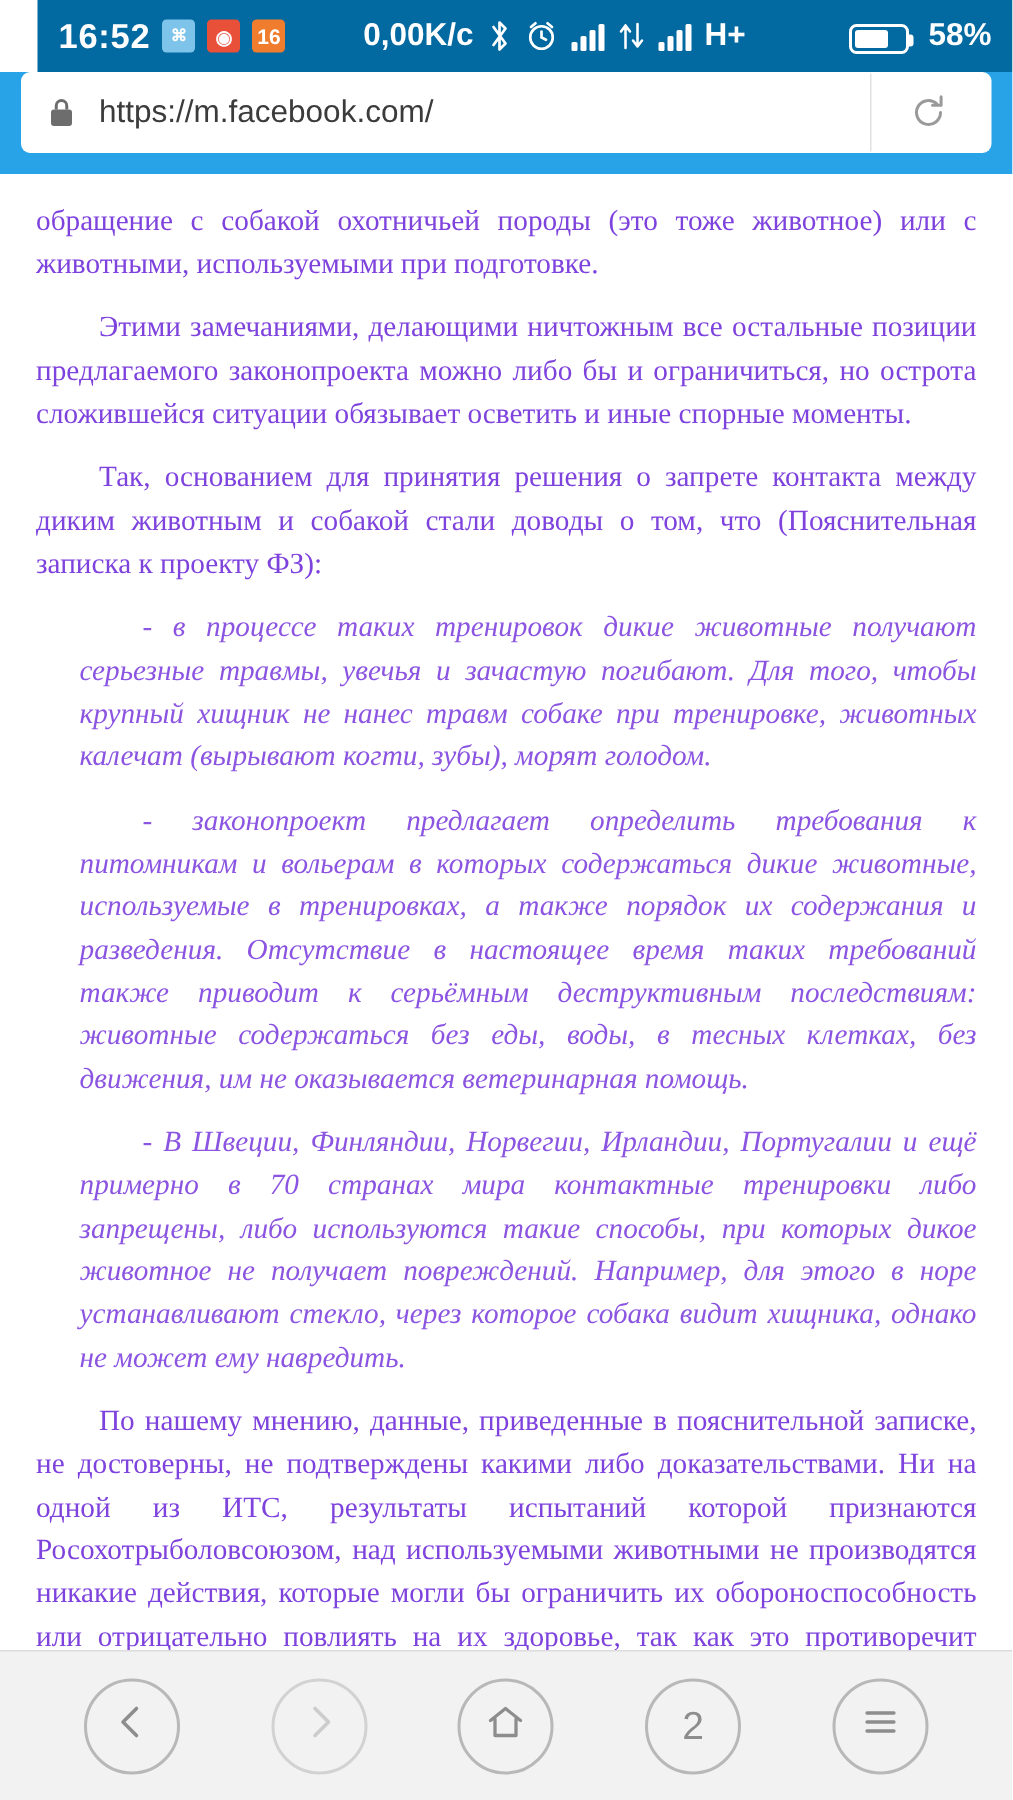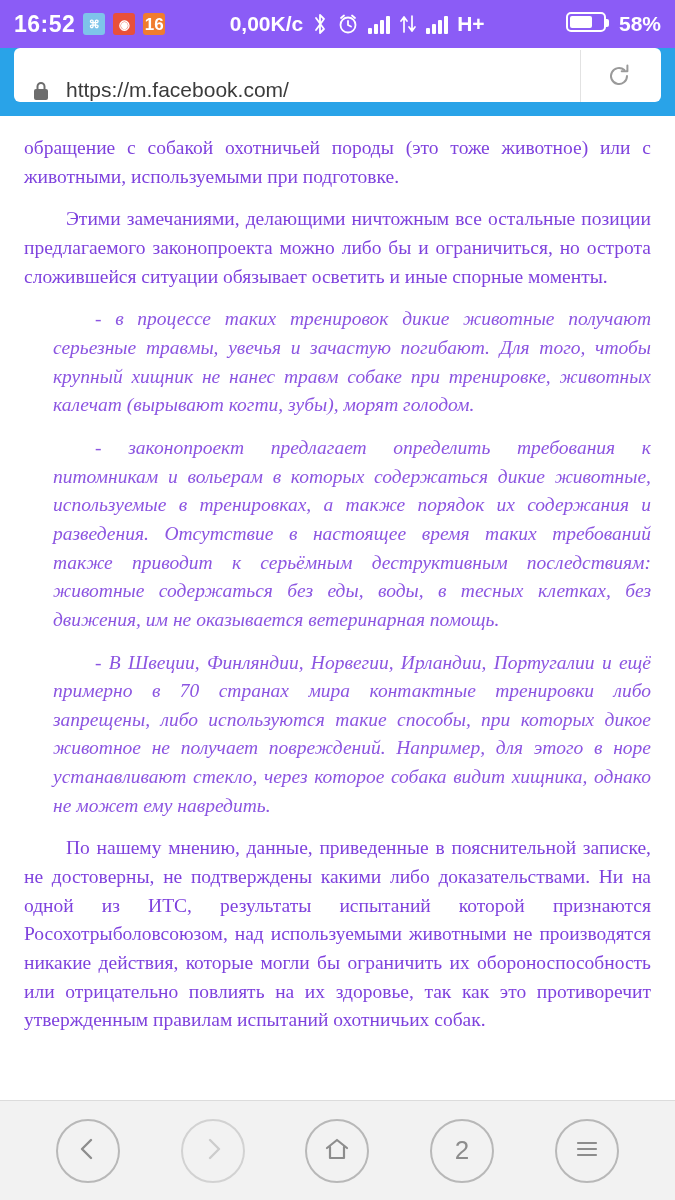--- a/index.html
+++ b/index.html
@@ -15,61 +15,62 @@
     width: 675px;
     height: 1200px;
     display: flex;
     flex-direction: column;
     background: #ffffff;
   }
 
   
   .status-bar {
     height: 48px;
-    background: #8b5cf6;
+    background: #0369a1;
     color: #ffffff;
     display: flex;
     align-items: center;
     padding: 0 14px;
     flex: 0 0 48px;
     font-size: 22px;
     font-weight: bold;
+    margin-left: 25px;
   }
   .status-left {
     display: flex;
     align-items: center;
     gap: 8px;
   }
   .status-clock { font-size: 23px; font-weight: bold; letter-spacing: 0.5px; }
   .sq-icon {
     width: 22px; height: 22px;
     border-radius: 3px;
     display: inline-flex;
     align-items: center;
     justify-content: center;
     font-size: 13px;
     font-weight: bold;
     line-height: 1;
   }
   .sq-gray { background: #7ec4ea; color: #ffffff; font-size: 11px; }
   .sq-red { background: #e8503a; color: #ffffff; }
-  .sq-orange { background: #f07c2e; color: #ffffff; font-size: 17px; }
+  .sq-orange { background: #f07c2e; color: #ffffff; font-size: 14px; }
 
   .status-center {
     flex: 1;
     display: flex;
     align-items: center;
     justify-content: center;
     gap: 9px;
     padding-left: 24px;
   }
   .speed-text { font-size: 21px; font-weight: bold; }
   .status-right {
     display: flex;
-    align-items: flex-start;
+    align-items: flex-end;
     gap: 13px;
     padding-left: 41px;
   }
   .batt-pct { font-size: 21px; font-weight: bold; }
 
   .ico { display: inline-flex; align-items: center; }
 
   
   .bars { display: inline-flex; align-items: flex-end; gap: 2px; height: 20px; }
   .bars i { display: block; width: 4px; background: #ffffff; border-radius: 1px; }
@@ -105,21 +106,21 @@
   .url-area {
     background: #29a3e8;
     padding: 0 14px 14px 14px;
     flex: 0 0 auto;
   }
   .url-bar {
     height: 54px;
     background: #ffffff;
     border-radius: 6px;
     display: flex;
-    align-items: flex-end;
+    align-items: center;
     padding: 0 4px 0 16px;
     overflow: hidden;
   }
   .lock-icon {
     width: 22px; height: 22px;
     flex: 0 0 22px;
     margin-right: 14px;
     display: flex; align-items: center; justify-content: center;
   }
   .url-text {
@@ -272,20 +273,21 @@
           <path d="M23.4 4.5 L23.4 10.2 L17.7 10.2" fill="none" stroke="#9a9a9a" stroke-width="2" stroke-linecap="round" stroke-linejoin="round"></path>
         </svg>
       </span>
     </div>
   </div>
 
   <div class="content">
     <div class="doc">
       <p class="noindent">обращение с собакой охотничьей породы (это тоже животное) или с животными, используемыми при подготовке.</p>
       <p class="indent">Этими замечаниями, делающими ничтожным все остальные позиции предлагаемого законопроекта можно либо бы и ограничиться, но острота сложившейся ситуации обязывает осветить и иные спорные моменты.</p>
+      <p class="indent">Так, основанием для принятия решения о запрете контакта между диким животным и собакой стали доводы о том, что (Пояснительная записка к проекту ФЗ):</p>
       <p class="quote">- в процессе таких тренировок дикие животные получают серьезные травмы, увечья и зачастую погибают. Для того, чтобы крупный хищник не нанес травм собаке при тренировке, животных калечат (вырывают когти, зубы), морят голодом.</p>
       <p class="quote">- законопроект предлагает определить требования к питомникам и вольерам в которых содержаться дикие животные, используемые в тренировках, а также порядок их содержания и разведения. Отсутствие в настоящее время таких требований также приводит к серьёмным деструктивным последствиям: животные содержаться без еды, воды, в тесных клетках, без движения, им не оказывается ветеринарная помощь.</p>
       <p class="quote">- В Швеции, Финляндии, Норвегии, Ирландии, Португалии и ещё примерно в 70 странах мира контактные тренировки либо запрещены, либо используются такие способы, при которых дикое животное не получает повреждений. Например, для этого в норе устанавливают стекло, через которое собака видит хищника, однако не может ему навредить.</p>
       <p class="indent">По нашему мнению, данные, приведенные в пояснительной записке, не достоверны, не подтверждены какими либо доказательствами. Ни на одной из ИТС, результаты испытаний которой признаются Росохотрыболовсоюзом, над используемыми животными не производятся никакие действия, которые могли бы ограничить их обороноспособность или отрицательно повлиять на их здоровье, так как это противоречит утвержденным правилам испытаний охотничьих собак.</p>
 
     </div>
   </div>
 
   <div class="nav-bar">
     <div class="nav-btn">

